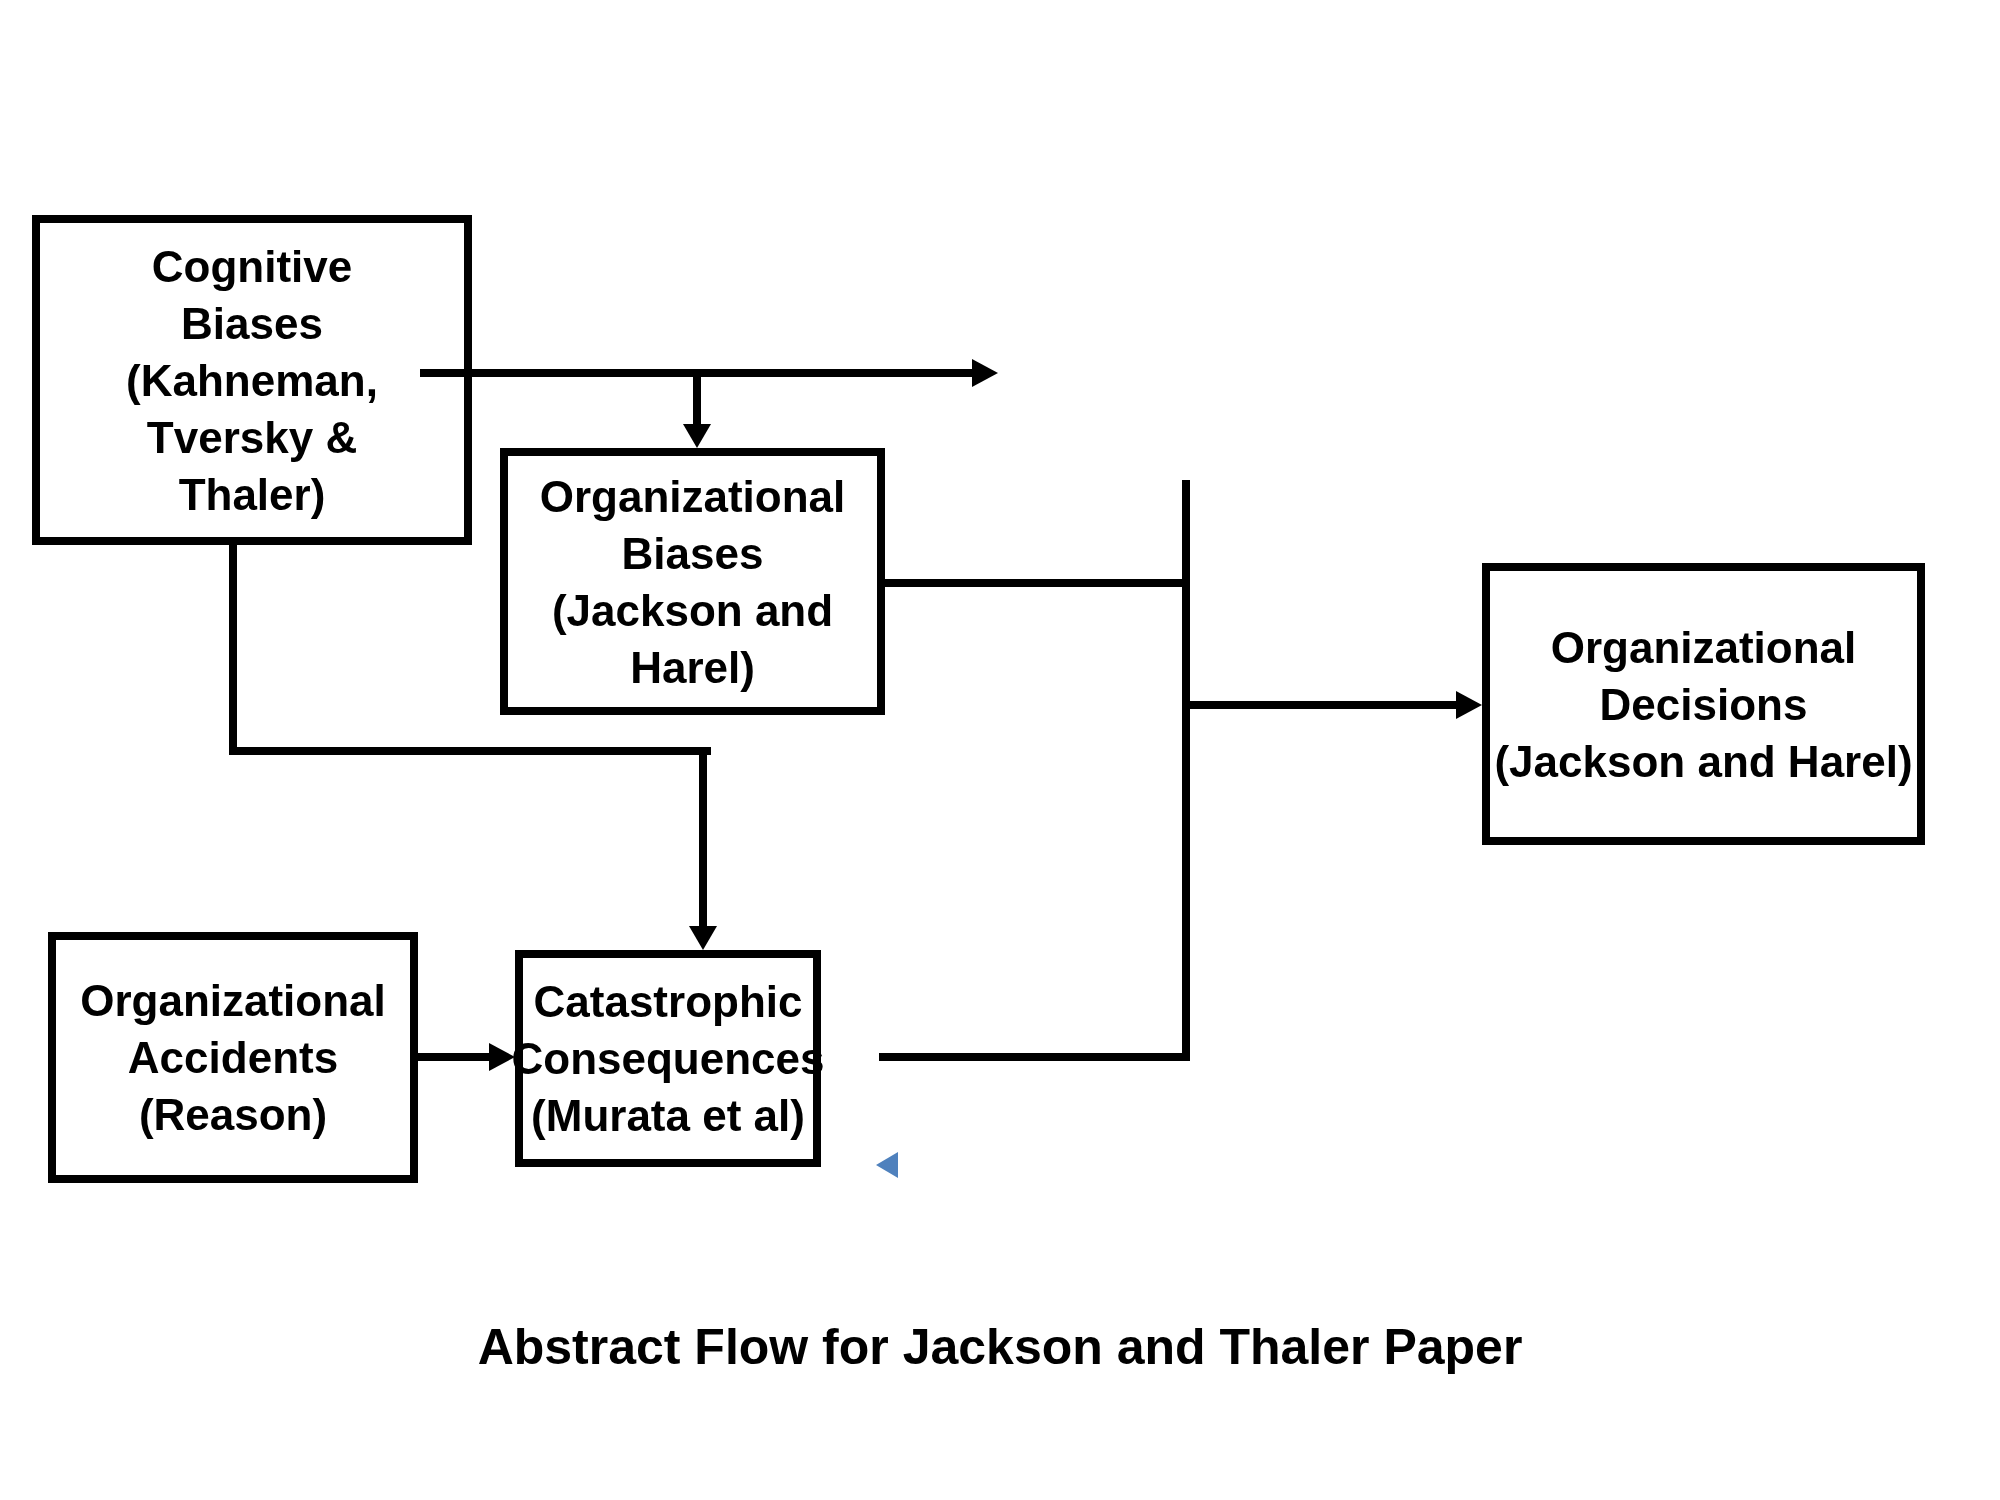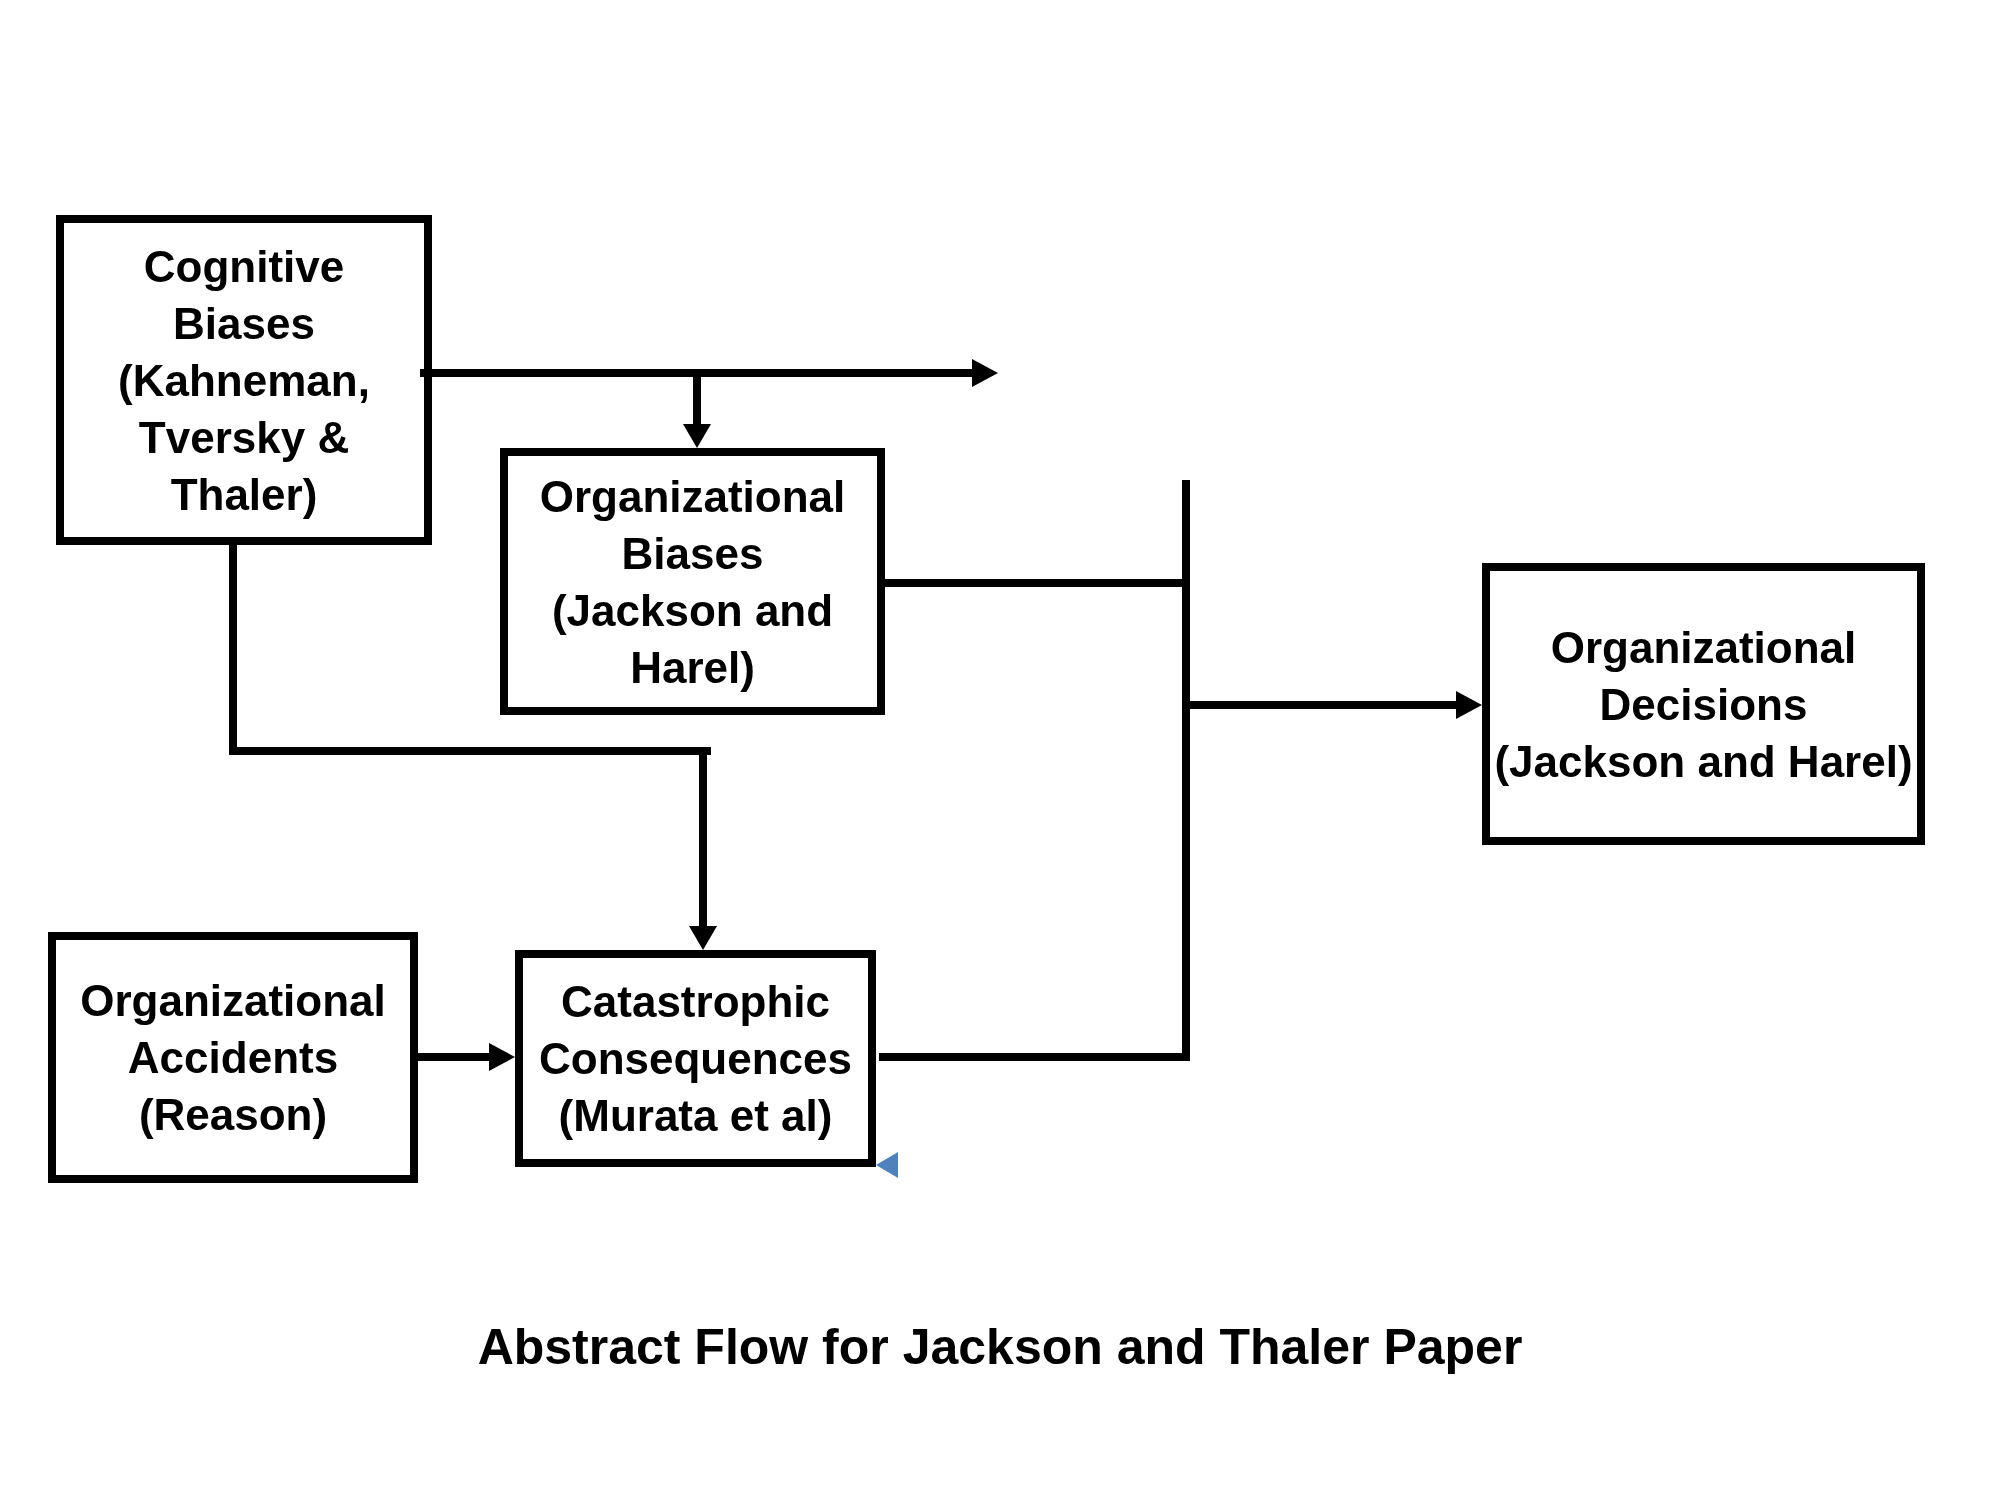--- a/index.html
+++ b/index.html
@@ -46,21 +46,21 @@
     font-weight:bold;
     font-size:50px;
     color:var(--ink);
   }
 </style>
 </head>
 <body>
 
 <div class="canvas">
 
-  <div class="node" style="left:56px;top:215px;width:376px;height:330px;justify-content:center;">
+  <div class="node" style="left:32px;top:215px;width:440px;height:330px;justify-content:center;">
     <span>Cognitive
 Biases
 (Kahneman,
 Tversky &amp;
 Thaler)</span>
   </div>
 
 
   <div class="node" style="left:500px;top:448px;width:385px;height:267px;">
     <span>Organizational
@@ -74,21 +74,21 @@
 Decisions
 (Jackson and Harel)</span>
   </div>
 
   <div class="node" style="left:48px;top:932px;width:370px;height:251px;">
     <span>Organizational
 Accidents
 (Reason)</span>
   </div>
 
-  <div class="node" style="left:515px;top:950px;width:361px;height:217px;">
+  <div class="node" style="left:515px;top:950px;width:306px;height:217px;">
     <span>Catastrophic
 Consequences
 (Murata et al)</span>
   </div>
 
   <div class="seg" style="left:420px;top:369px;width:556px;height:8px;"></div>
   <div class="tri right" style="left:972px;top:359px;"></div>
 
   <div class="seg" style="left:693px;top:369px;width:8px;height:57px;"></div>
   <div class="tri down" style="left:683px;top:424px;"></div>

